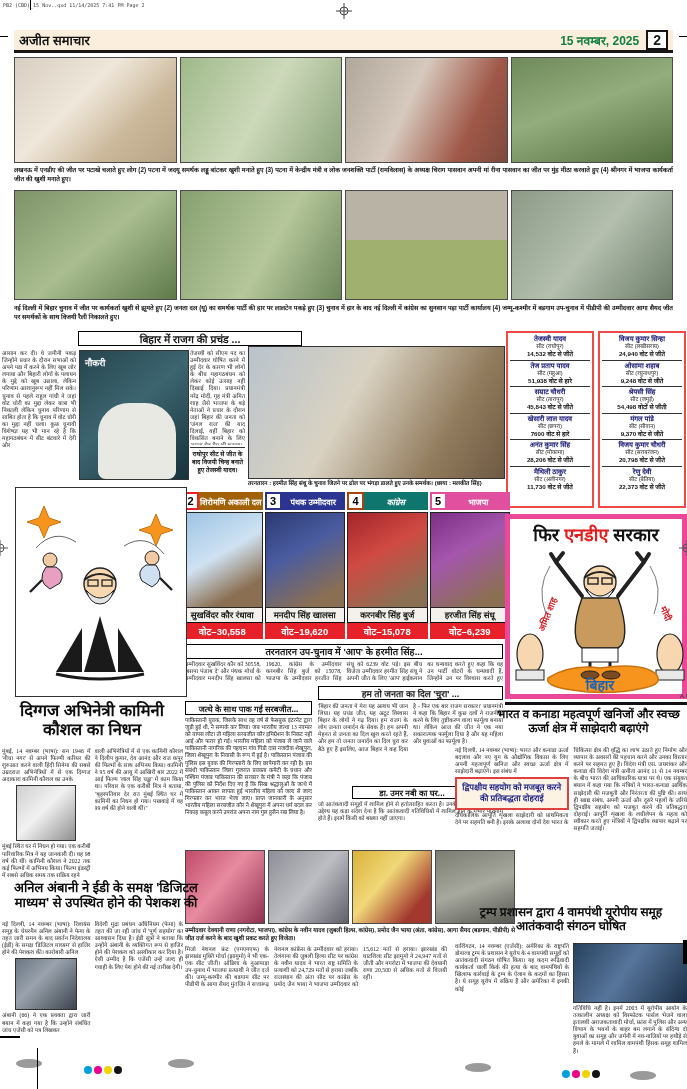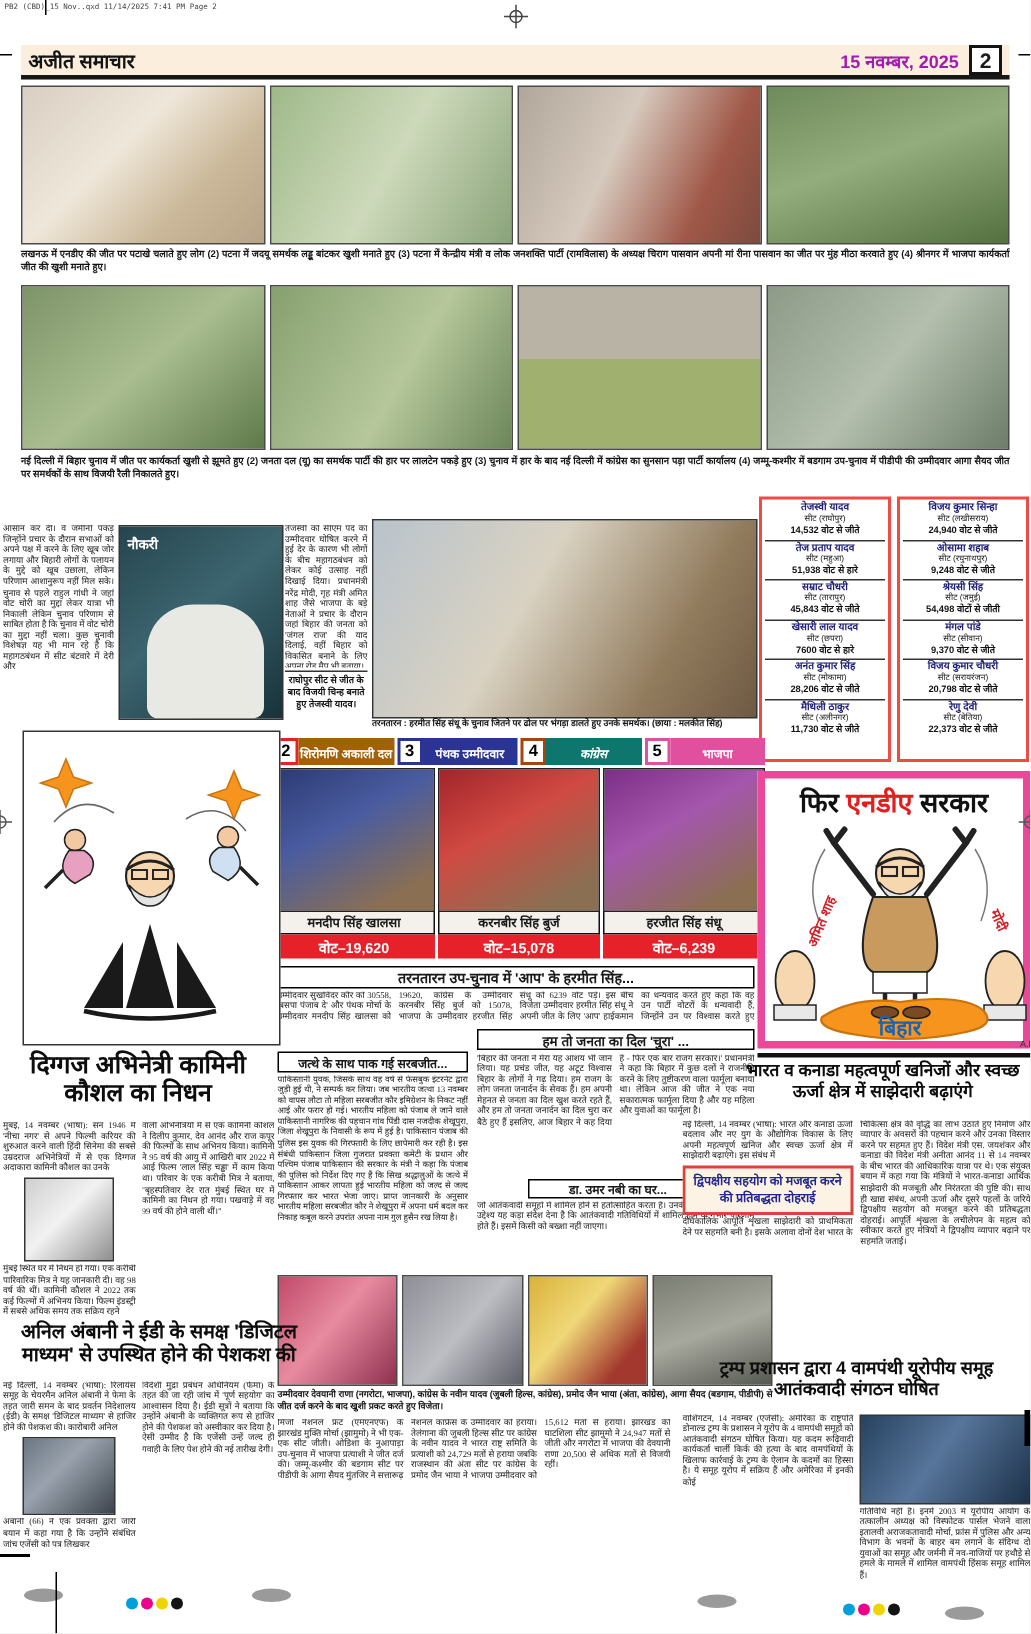--- a/index.html
+++ b/index.html
@@ -5,21 +5,21 @@
   html,body{margin:0;padding:0;background:#ececec;}
   .page{position:relative;width:687px;height:1089px;background:#ffffff;overflow:hidden;
         font-family:"Liberation Sans","DejaVu Sans",sans-serif;color:#1a1a1a;}
   .abs{position:absolute;}
   
   .masthead{left:14px;top:30px;width:659px;height:23px;background:#fbeedd;
             border-bottom:3px solid #171717;display:flex;align-items:center;
             justify-content:space-between;padding:0 5px;box-sizing:border-box;}
   .paper-name{font-size:13px;font-weight:bold;color:#141414;}
   .mast-right{display:flex;align-items:center;gap:7px;}
-  .mast-date{font-size:12px;font-weight:bold;color:#a21caf;}
+  .mast-date{font-size:12px;font-weight:bold;color:#15803d;}
   .page-num{border:2px solid #141414;background:#fff;font-size:14px;font-weight:bold;
             padding:0 5px;line-height:16px;}
   .prepress{left:3px;top:2px;font-family:"DejaVu Sans Mono",monospace;font-size:5px;color:#444;}
   
   .prow{display:flex;gap:3px;}
   .ph{border:1px solid #4a4a4a;box-sizing:border-box;flex:1;}
   .g1{background:linear-gradient(135deg,#d8cfc2,#efe7da 40%,#cbb89a 70%,#b7a488);}
   .g2{background:linear-gradient(120deg,#9fb98a,#cdd9ba 50%,#8aa37a);}
   .g3{background:linear-gradient(115deg,#b0a79b,#d6c9bd 40%,#a05848 75%,#7d4a3e);}
   .g4{background:linear-gradient(160deg,#6f8a5b,#94ad7c 45%,#55703f);}
@@ -130,20 +130,21 @@
   <div class="abs cap" style="left:14px;top:166px;width:659px;">लखनऊ में एनडीए की जीत पर पटाखे चलाते हुए लोग (2) पटना में जदयू समर्थक लड्डू बांटकर खुशी मनाते हुए (3) पटना में केन्द्रीय मंत्री व लोक जनशक्ति पार्टी (रामविलास) के अध्यक्ष चिराग पासवान अपनी मां रीना पासवान का जीत पर मुंह मीठा करवाते हुए (4) श्रीनगर में भाजपा कार्यकर्ता जीत की खुशी मनाते हुए।</div>
 
   <div class="abs prow" style="left:14px;top:190px;width:659px;height:110px;">
     <div class="ph g5"></div>
     <div class="ph g6"></div>
     <div class="ph g7"></div>
     <div class="ph g8"></div>
   </div>
   <div class="abs cap" style="left:14px;top:304px;width:659px;">नई दिल्ली में बिहार चुनाव में जीत पर कार्यकर्ता खुशी से झूमते हुए (2) जनता दल (यू) का समर्थक पार्टी की हार पर लालटेन पकड़े हुए (3) चुनाव में हार के बाद नई दिल्ली में कांग्रेस का सुनसान पड़ा पार्टी कार्यालय (4) जम्मू-कश्मीर में बडगाम उप-चुनाव में पीडीपी की उम्मीदवार आगा सैयद जीत पर समर्थकों के साथ विजयी रैली निकालते हुए।</div>
 
+  <div class="abs hbox" style="left:78px;top:331px;width:224px;height:15px;font-size:10.5px;">बिहार में राजग की प्रचंड ...</div>
   <div class="abs bt" style="left:2px;top:350px;width:74px;height:132px;">आसान कर दी। वे जमीनी पकड़ जिन्होंने प्रचार के दौरान सभाओं को अपने पक्ष में करने के लिए खूब जोर लगाया और बिहारी लोगों के पलायन के मुद्दे को खूब उछाला, लेकिन परिणाम आशानुरूप नहीं मिल सके। चुनाव से पहले राहुल गांधी ने जहां वोट चोरी का मुद्दा लेकर यात्रा भी निकाली लेकिन चुनाव परिणाम से साबित होता है कि चुनाव में वोट चोरी का मुद्दा नहीं चला। कुछ चुनावी विशेषज्ञ यह भी मान रहे है कि महागठबंधन में सीट बंटवारे में देरी और</div>
   <div class="abs tej-photo" style="left:79px;top:350px;width:108px;height:128px;">
     <div class="tej-shirt"></div>
     <div class="tej-label">नौकरी</div>
   </div>
   <div class="abs bt" style="left:190px;top:350px;width:55px;height:95px;">तेजस्वी को सीएम पद का उम्मीदवार घोषित करने में हुई देर के कारण भी लोगों के बीच महागठबंधन को लेकर कोई उत्साह नहीं दिखाई दिया। प्रधानमंत्री नरेंद्र मोदी, गृह मंत्री अमित शाह जैसे भाजपा के बड़े नेताओं ने प्रचार के दौरान जहां बिहार की जनता को 'जंगल राज' की याद दिलाई, वहीं बिहार को विकसित बनाने के लिए अपना रोड मैप भी बताया।</div>
   <div class="abs pcapbox" style="left:190px;top:447px;width:55px;height:33px;">राघोपुर सीट से जीत के बाद विजयी चिन्ह बनाते हुए तेजस्वी यादव।</div>
 
   <div class="abs dhol" style="left:248px;top:346px;width:255px;height:131px;"></div>
   <div class="abs cap" style="left:248px;top:480px;width:255px;font-size:5.9px;line-height:7px;">तरनतारन : हरमीत सिंह संधू के चुनाव जितने पर ढोल पर भंगड़ा डालते हुए उनके समर्थक। (छाया : मलकीत सिंह)</div>
@@ -228,20 +229,25 @@
       <span class="pnum b3">4</span>
       <span class="pname k3">कांग्रेस</span>
     </div>
     <div class="party">
       <span class="pnum b4">5</span>
       <span class="pname k4">भाजपा</span>
     </div>
   </div>
 
   <div class="abs cands" style="left:182px;top:512px;width:328px;">
+    <div class="cand">
+      <div class="cphoto gd1"></div>
+      <div class="cname">सुखविंदर कौर रंधावा</div>
+      <div class="cvotes">वोट–30,558</div>
+    </div>
     <div class="cand">
       <div class="cphoto gd2"></div>
       <div class="cname">मनदीप सिंह खालसा</div>
       <div class="cvotes">वोट–19,620</div>
     </div>
     <div class="cand">
       <div class="cphoto gd3"></div>
       <div class="cname">करनबीर सिंह बुर्ज</div>
       <div class="cvotes">वोट–15,078</div>
     </div>

